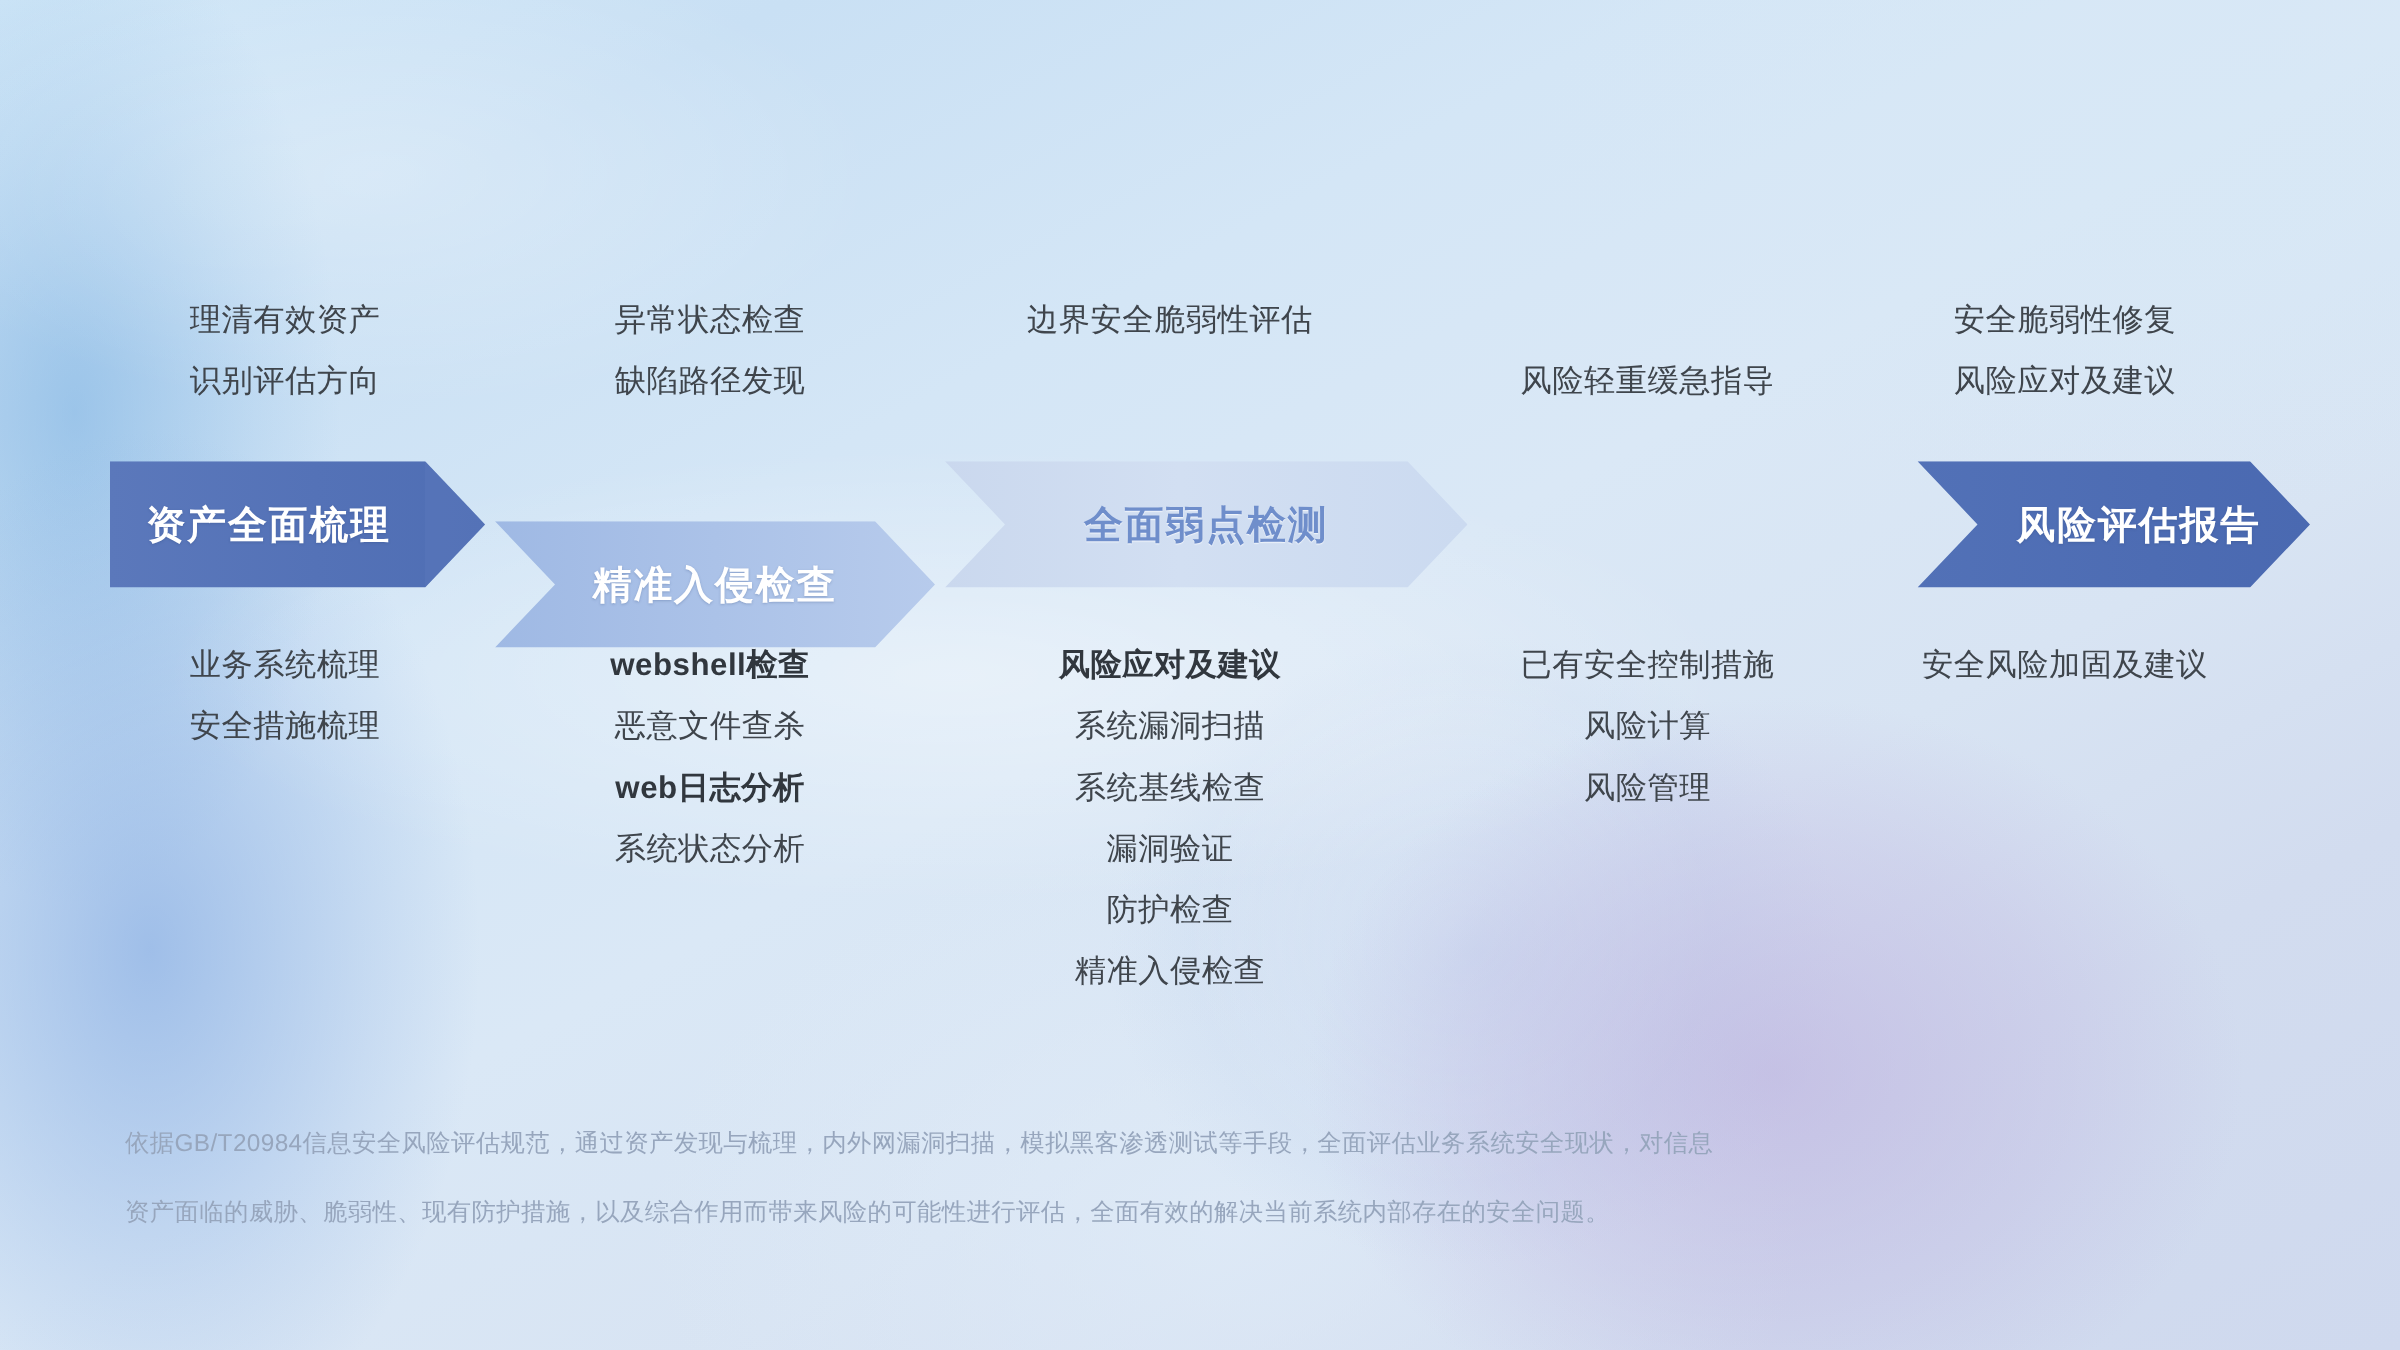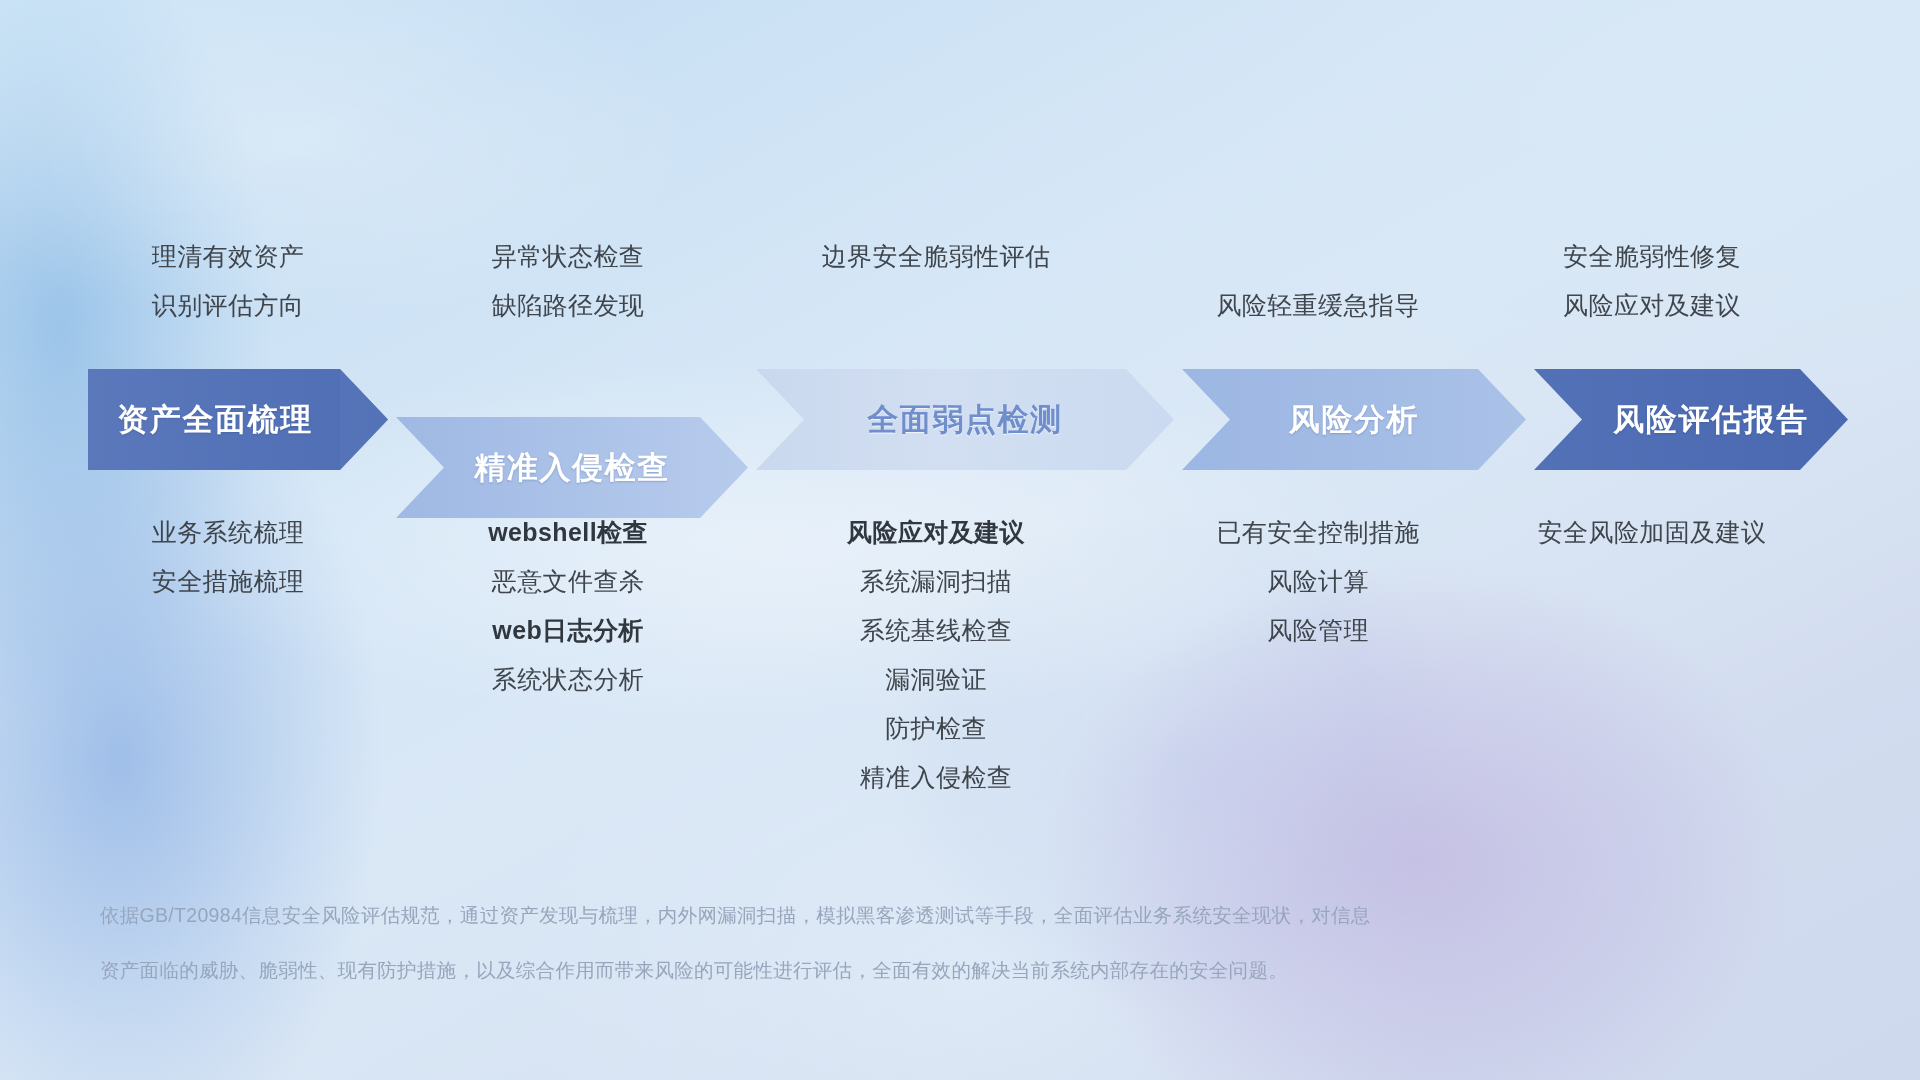--- a/index.html
+++ b/index.html
@@ -191,35 +191,20 @@
               <stop offset="45%" stop-color="#d2dff2"></stop>
               <stop offset="100%" stop-color="#cbdaf0"></stop>
             </linearGradient>
           </defs>
           <polygon points="0,0 370,0 418,50.5 370,101 0,101 48,50.5" fill="url(#g3)"></polygon>
         </svg>
       </div>
       <div class="label">全面弱点检测</div>
     </div>
 
-    <div class="chev c4" style="left:1094px; width:344px;">
-      <div class="shape">
-        <svg width="344" height="101" viewBox="0 0 344 101" preserveAspectRatio="none">
-          <defs>
-            <linearGradient id="g4" x1="0" y1="0" x2="1" y2="0">
-              <stop offset="0%" stop-color="#9cb7e3"></stop>
-              <stop offset="55%" stop-color="#a3bce5"></stop>
-              <stop offset="100%" stop-color="#aac2e8"></stop>
-            </linearGradient>
-          </defs>
-          <polygon points="0,0 296,0 344,50.5 296,101 0,101 48,50.5" fill="url(#g4)"></polygon>
-        </svg>
-      </div>
-      <div class="label">风险分析</div>
-    </div>
 
     <div class="chev c5" style="left:1446px; width:314px;">
       <div class="shape">
         <svg width="314" height="101" viewBox="0 0 314 101" preserveAspectRatio="none">
           <defs>
             <linearGradient id="g5" x1="0" y1="0" x2="1" y2="0">
               <stop offset="0%" stop-color="#5271b7"></stop>
               <stop offset="60%" stop-color="#4d6cb3"></stop>
               <stop offset="100%" stop-color="#4a69b1"></stop>
             </linearGradient>

